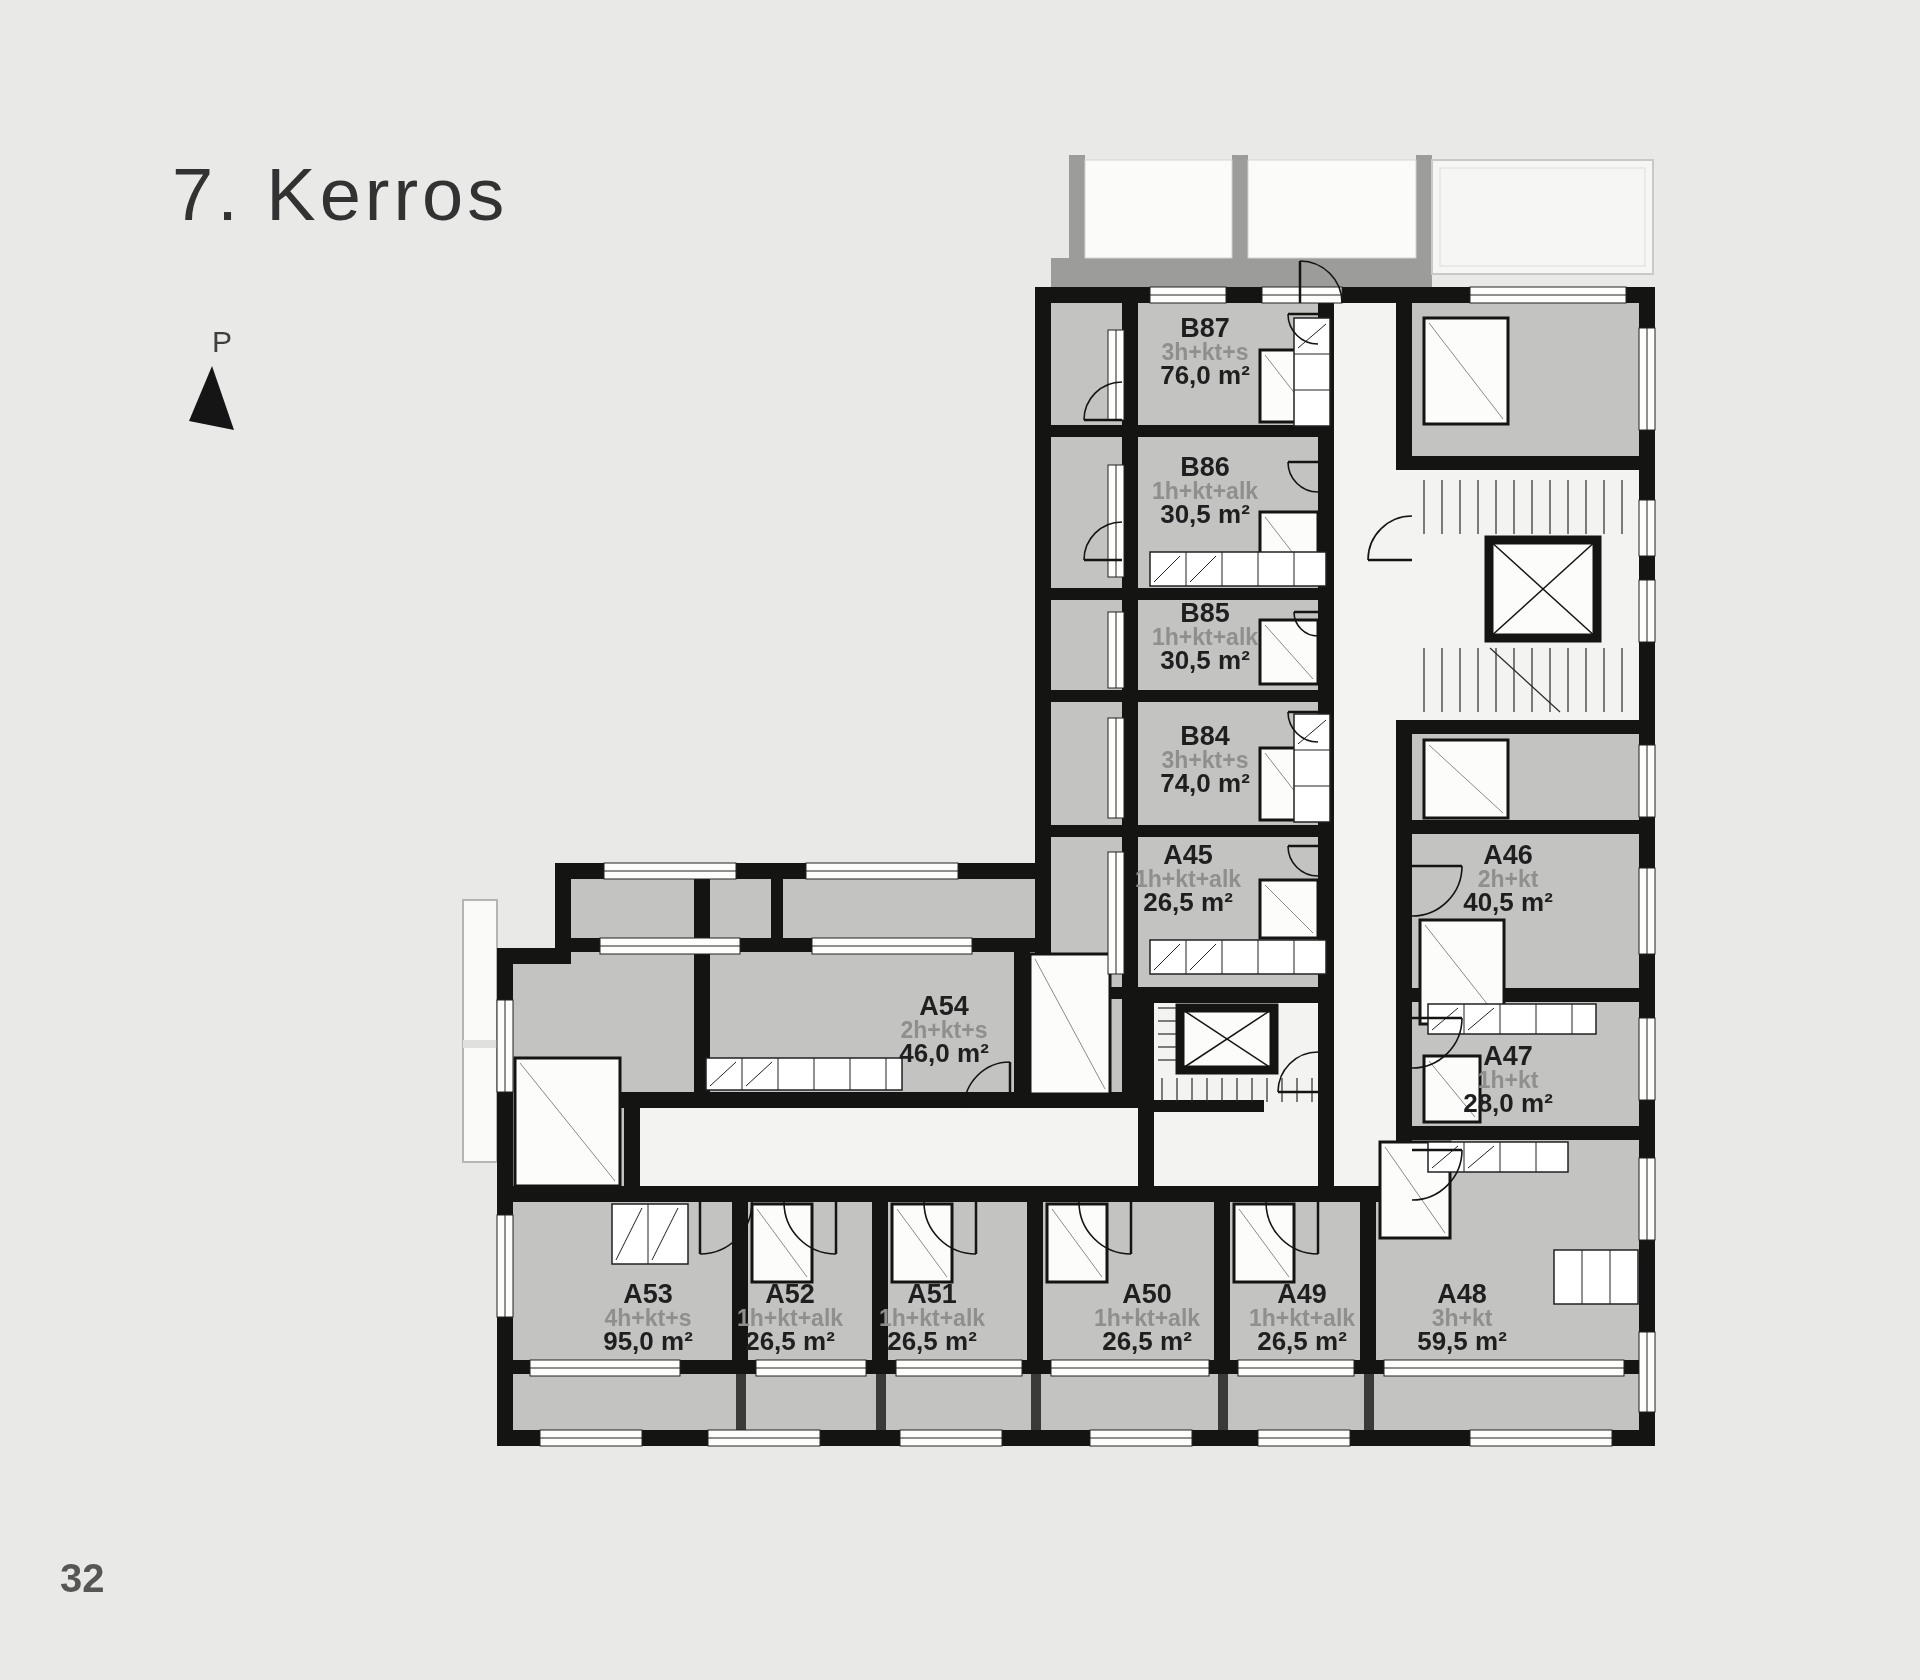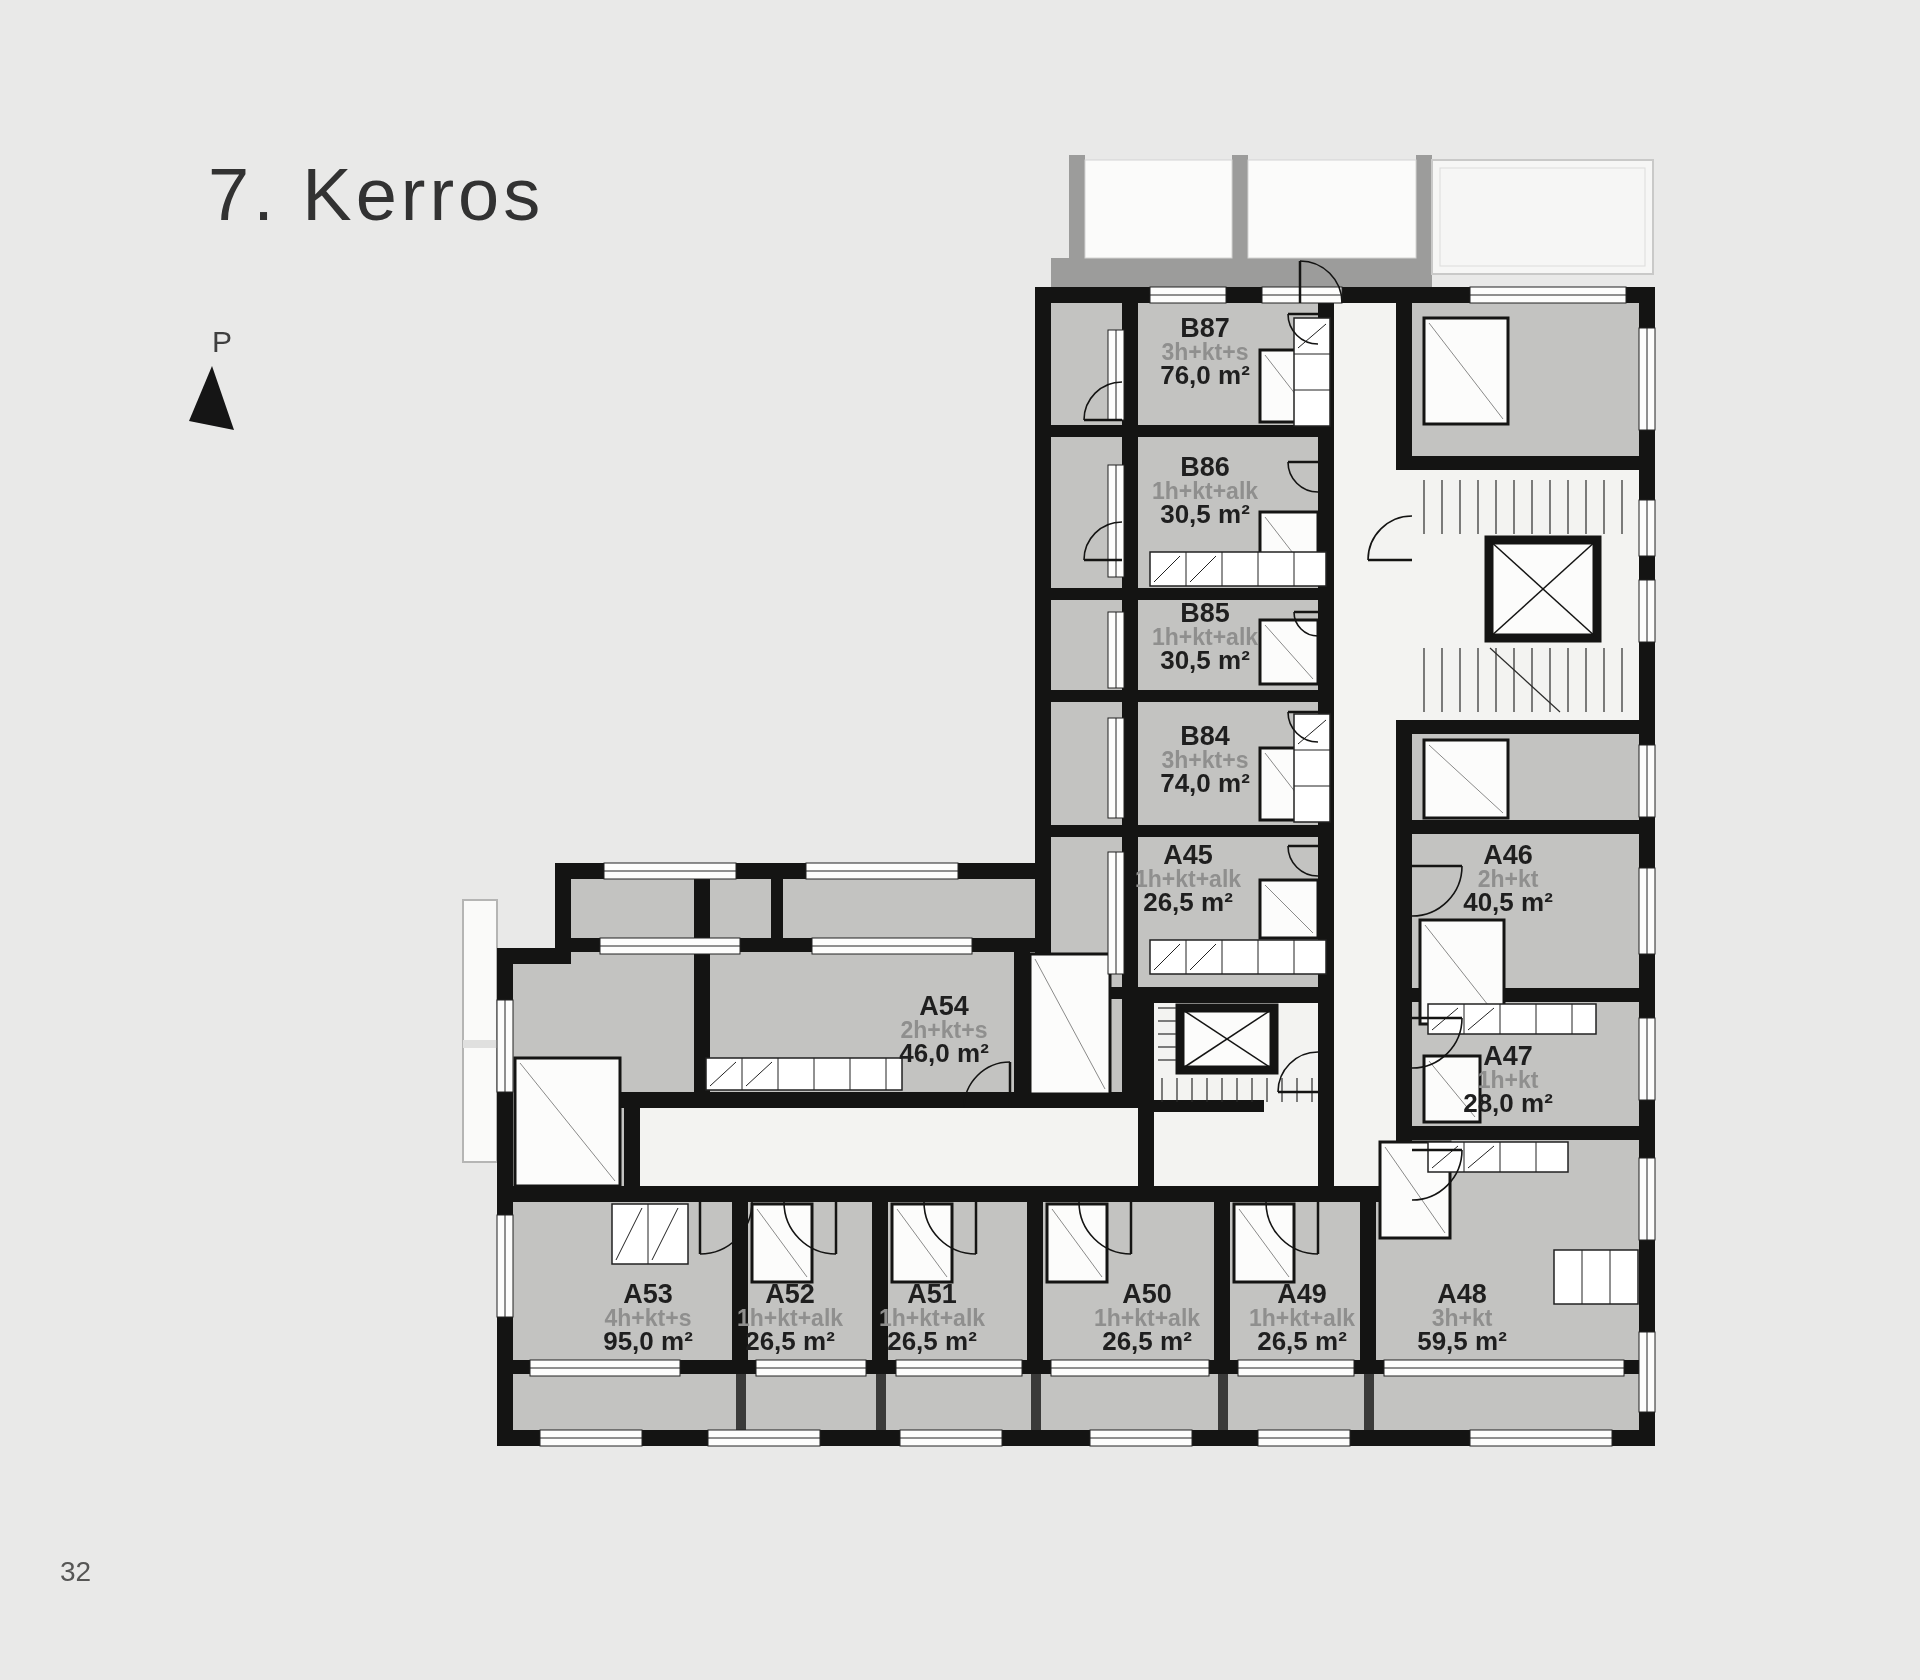--- a/index.html
+++ b/index.html
@@ -3,22 +3,22 @@
 <meta charset="utf-8">
 <style>
   :root{
     --bg:#e9e9e8; --room:#c3c3c1; --wall:#141413; --corridor:#f3f3f1;
     --pod:#fcfcfb; --ink:#1f1f1f; --type-gray:#8f8f8e; --post:#9c9c9b;
   }
   html,body{margin:0;padding:0;}
   .page{position:relative;width:1920px;height:1680px;background:var(--bg);
         font-family:"Liberation Sans",sans-serif;overflow:hidden;}
   .title{position:absolute;left:172px;top:152px;font-size:74px;font-weight:300;
-         letter-spacing:4px;color:#323232;margin-left:36px;}
-  .pagenum{position:absolute;left:60px;top:1556px;font-size:28px;font-weight:400;color:#565655;}
+         letter-spacing:4px;color:#323232;}
+  .pagenum{position:absolute;left:60px;top:1556px;font-size:40px;font-weight:700;color:#565655;}
   .north{position:absolute;left:170px;top:318px;width:110px;height:130px;}
   .north .plabel{font:300 30px "Liberation Sans",sans-serif;fill:#3f3f3f;}
   svg text{font-family:"Liberation Sans",sans-serif;}
   .aid{font-size:27px;font-weight:700;fill:var(--ink);text-anchor:middle;}
   .atype{font-size:23px;font-weight:700;fill:var(--type-gray);text-anchor:middle;}
   .aarea{font-size:26px;font-weight:700;fill:var(--ink);text-anchor:middle;}
 </style>
 </head>
 <body>
 

